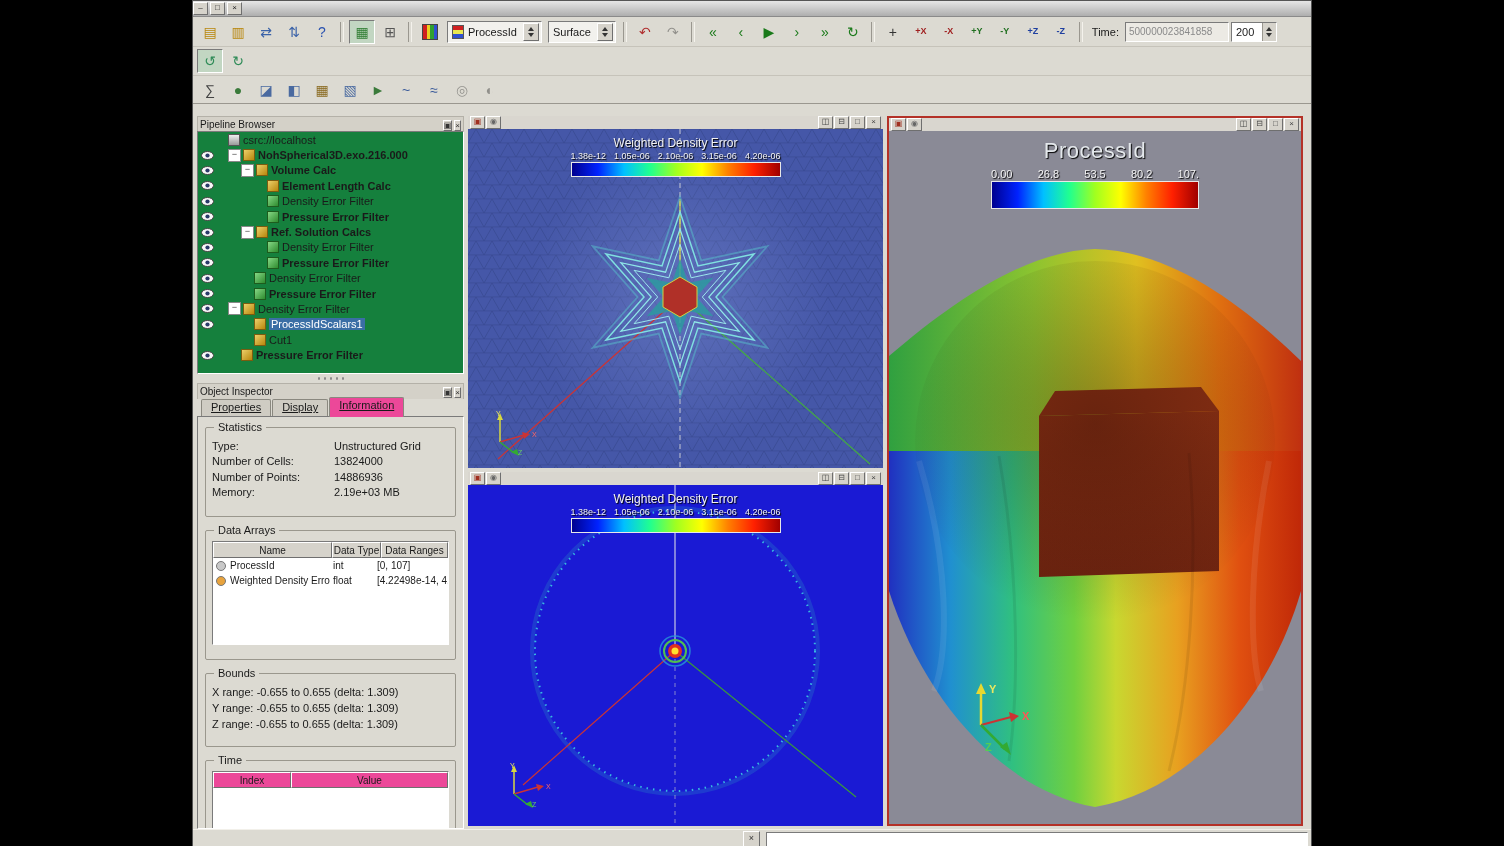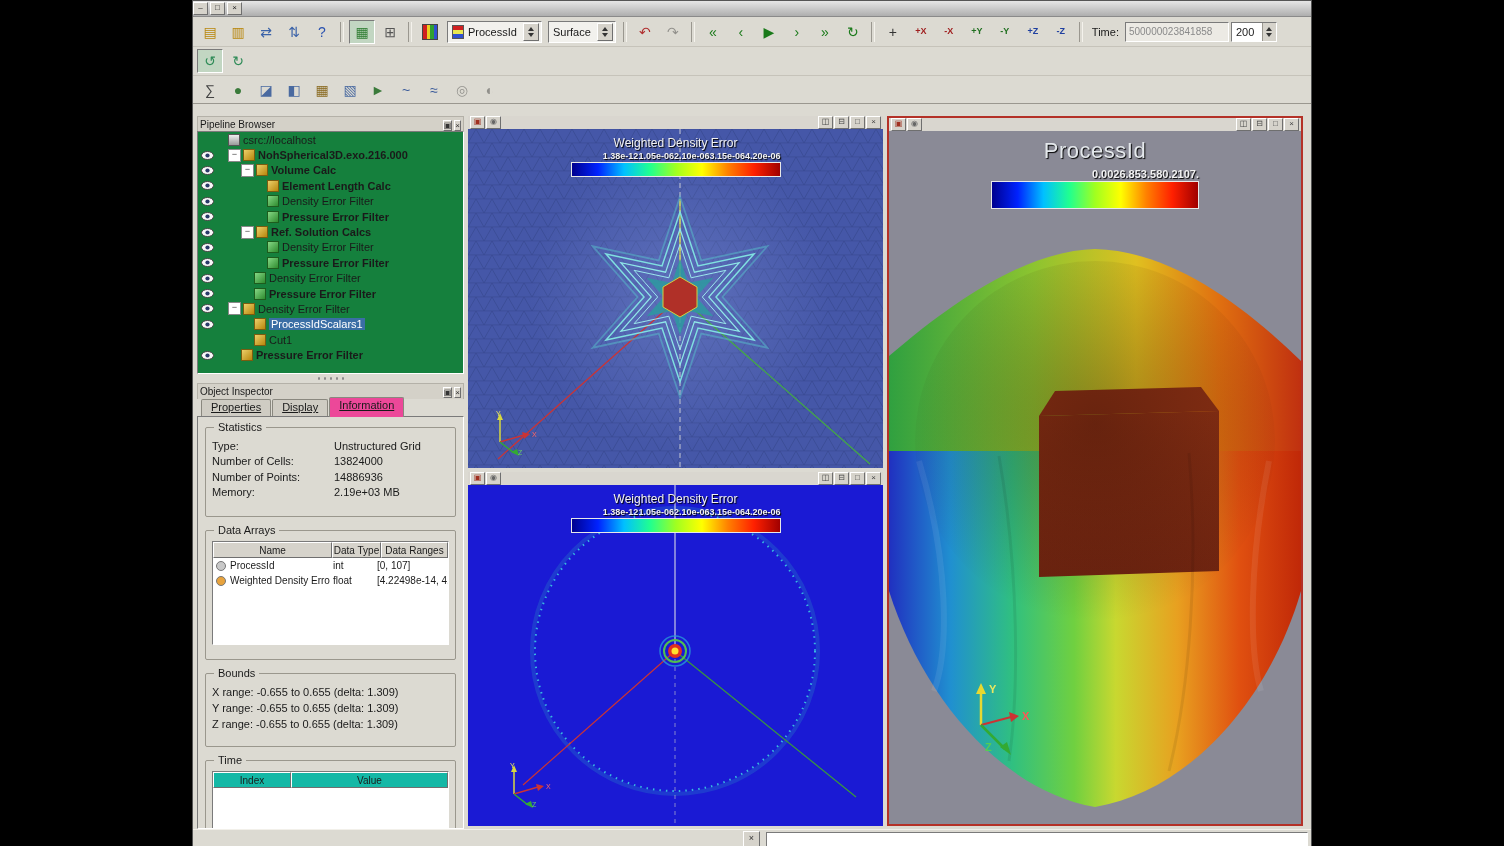--- a/index.html
+++ b/index.html
@@ -91,41 +91,41 @@
   .da-hcell:nth-child(2){width:47px;}
   .da-hcell:nth-child(3){flex:1;}
   .da-row{display:flex;height:15px;align-items:center;font-size:10px;}
   .da-name{width:117px;display:flex;align-items:center;overflow:hidden;white-space:nowrap;}
   .da-type{width:47px;padding-left:3px;box-sizing:border-box;}
   .da-range{flex:1;overflow:hidden;white-space:nowrap;}
   .da-dot{width:8px;height:8px;border-radius:50%;margin:0 4px 0 3px;border:1px solid #777;flex:none;}
   .bounds-row{height:16px;display:flex;align-items:center;}
   .time-table{border:1px solid;border-color:#7a7a7a #fff #fff #7a7a7a;background:#fff;height:88px;}
   .tt-header{display:flex;height:16px;}
-  .tt-hcell{background:#14b8a6;border:1px solid;border-color:#fff #6f6f6f #6f6f6f #fff;font-size:10px;
+  .tt-hcell{background:#ec4899;border:1px solid;border-color:#fff #6f6f6f #6f6f6f #fff;font-size:10px;
             display:flex;align-items:center;justify-content:center;}
   .tt-hcell:nth-child(1){width:76px;}
   .tt-hcell:nth-child(2){flex:1;}
   
   .view{position:absolute;background:#c9c6bd;box-sizing:border-box;}
   #view-a{left:275px;top:115px;width:415px;height:352px;}
   #view-b{left:275px;top:471px;width:415px;height:354px;}
   #view-c{left:694px;top:115px;width:416px;height:710px;border:2px solid #b43127;}
   .view-header{height:13px;background:#d9d6cf;display:flex;align-items:center;padding:0 2px;gap:1px;
                border-bottom:1px solid #aeaba2;}
   .vh-btn{width:13px;height:11px;background:#d6d3cb;border:1px solid;border-color:#fff #6f6f6f #6f6f6f #fff;
           font-size:8px;line-height:9px;text-align:center;color:#444;}
   .vh-spacer{flex:1;}
   .view-canvas{position:absolute;left:0;right:0;top:13px;bottom:0;overflow:hidden;}
   #view-c .view-canvas{top:13px;}
   .scene{position:absolute;left:0;top:0;width:100%;height:100%;}
   
   .colorbar{position:absolute;top:7px;left:50%;transform:translateX(-50%);width:210px;text-align:center;}
   .cb-title{color:#f2f2f2;text-shadow:1px 1px 1px #000;font-size:12px;margin-bottom:1px;white-space:nowrap;}
-  .cb-labels{display:flex;justify-content:flex-end;color:#f2f2f2;font-size:9px;text-shadow:1px 1px 1px #000;margin-bottom:1px;font-weight:bold;}
+  .cb-labels{display:flex;justify-content:space-between;color:#f2f2f2;font-size:9px;text-shadow:1px 1px 1px #000;margin-bottom:1px;}
   .cb-bar{height:13px;border:1px solid #e8e8e8;
      background:linear-gradient(to right,#00008f,#0022ff,#00c0ff,#20ff90,#a0ff20,#ffff00,#ff8000,#ff2000,#a00000);}
   .cb-c{width:208px;}
   .cb-c .cb-title{font-size:22px;letter-spacing:.5px;color:#e4e8ec;margin-bottom:4px;}
   .cb-c .cb-labels{font-size:11px;}
   .cb-c .cb-bar{height:26px;}
   .triad{position:absolute;}
   svg text{font-family:"Liberation Sans",sans-serif;}
   
   .statusbar{position:absolute;left:0;right:0;top:828px;height:18px;background:#dcdad2;border-top:1px solid #f2f0ea;

